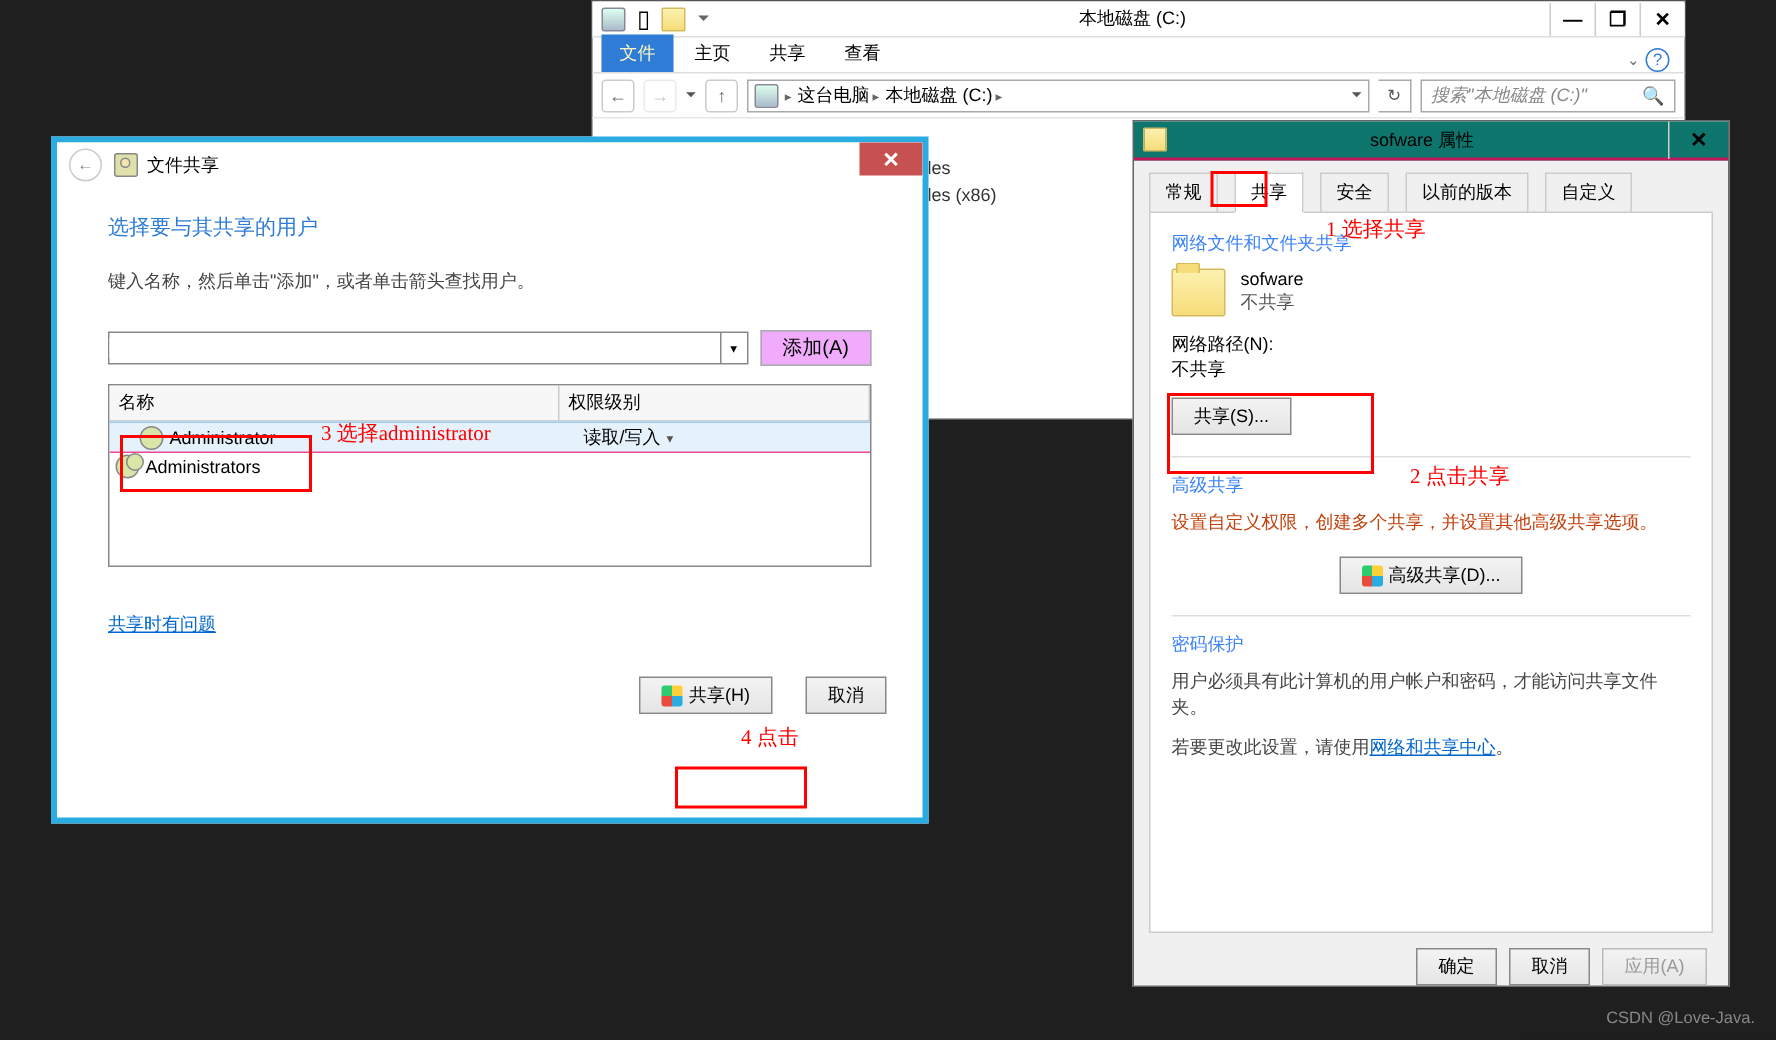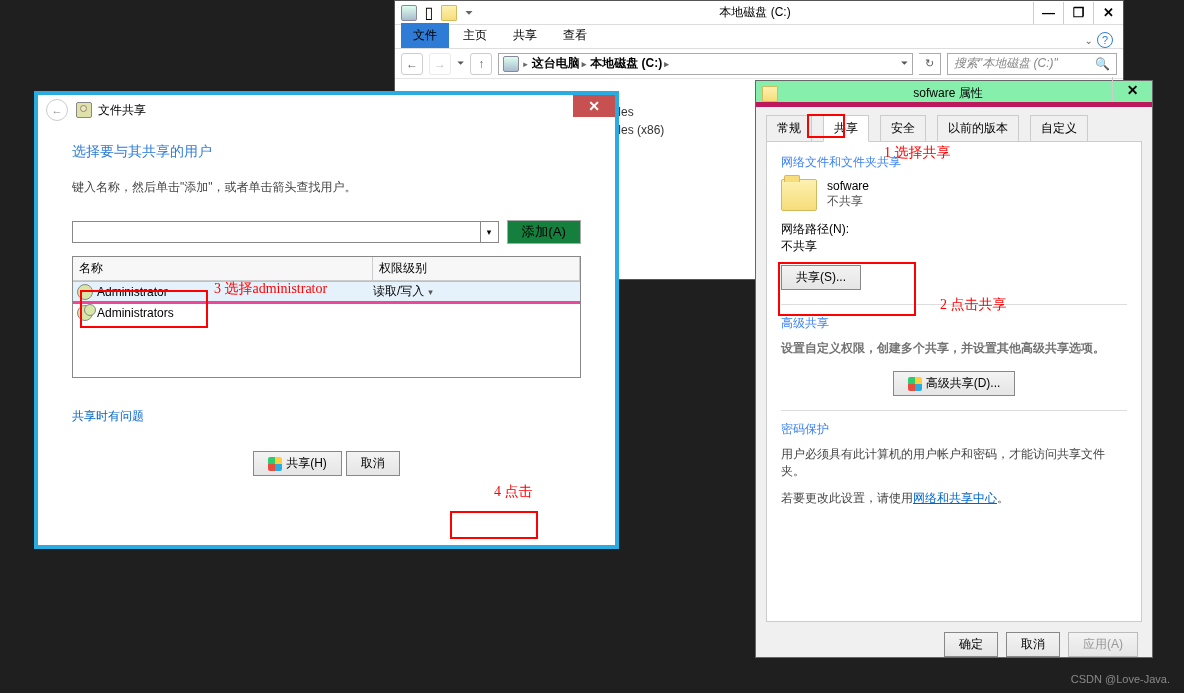--- a/index.html
+++ b/index.html
@@ -13,41 +13,41 @@
 .titlebar { height: 24px; background: #fff; display: flex; align-items: center; border-bottom: 1px solid #ddd; }
 .tb-icons { display: flex; gap: 4px; padding-left: 6px; }
 .tb-icon { width: 16px; height: 16px; display: flex; align-items: center; justify-content: center; }
 .title-text { flex: 1; text-align: center; font-size: 12px; }
 .win-btns { display: flex; }
 .win-btn { width: 30px; height: 22px; display: flex; align-items: center; justify-content: center; font-size: 13px; font-weight: bold; border-left: 1px solid #ccc; cursor: pointer; }
 .win-btn.close { background: #fff; }
 
 .ribbon-tabs { height: 24px; display: flex; align-items: flex-end; border-bottom: 1px solid #ddd; padding-left: 6px; gap: 2px; }
 .ribbon-tab { padding: 4px 12px; font-size: 12px; cursor: pointer; }
-.ribbon-tab.file { background: #2e7cd6; color: #000000; text-align: center; }
+.ribbon-tab.file { background: #2e7cd6; color: #fef9c3; text-align: center; }
 .help-icon { margin-left: auto; margin-right: 10px; color: #2e7cd6; font-size: 14px; display:flex; align-items:center; gap:4px; }
 .chev { font-size:10px; color:#666; }
 
 .nav-bar { height: 30px; display: flex; align-items: center; padding: 3px 6px; gap: 6px; border-bottom: 1px solid #e5e5e5; }
 .nav-arrow { width: 22px; height: 22px; border: 1px solid #ccc; border-radius: 3px; display: flex; align-items: center; justify-content: center; font-size: 12px; color: #666; cursor: pointer; }
 .address { flex: 1; height: 22px; border: 1px solid #aaa; display: flex; align-items: center; padding: 0 4px; font-size: 12px; gap: 4px; }
-.addr-seg { display:flex; align-items:center; gap:2px;font-weight:bold; }
+.addr-seg { display:flex; align-items:center; gap:2px; }
 .refresh { width: 22px; border:1px solid #aaa; border-left:0; height:22px; display:flex;align-items:center;justify-content:center;font-size:11px;color:#555; cursor:pointer;}
 .search { width: 170px; height: 22px; border: 1px solid #aaa; padding: 0 6px; font-size: 12px; color: #888; font-style: italic; display:flex; align-items:center; }
 
 .exp-content { display:flex; height: calc(100% - 78px); }
 .exp-list { flex:1; font-size:12px; padding: 6px 0; }
 .exp-row { padding: 2px 4px 2px 200px; color:#333; }
 
 
 .props {
   position: absolute; left: 755px; top: 80px; width: 398px; height: 578px;
   background: #f0f0f0; border: 1px solid #666;
 }
-.props-title { height: 26px; display: flex; align-items: flex-end; font-size: 12px; border-bottom: 5px solid #be185d; background:#86efac; }
+.props-title { height: 26px; display: flex; align-items: center; font-size: 12px; border-bottom: 2px solid #be185d; background:#0f766e; }
 .props-title .icon16 { margin: 0 6px; }
 .props-title .txt { flex:1; text-align:center; }
 .props-close { width:40px; height:25px; display:flex;align-items:center;justify-content:center;font-size:14px;font-weight:bold; cursor:pointer; border-left:1px solid #ccc; font-family: sans-serif;}
 
 .props-body { padding: 8px 10px 0 10px; }
 .tabs-row { display:flex; gap:12px; border-bottom: 1px solid #ccc; font-size:12px; }
 .ptab { padding: 4px 10px; border:1px solid #ccc; border-bottom:1px solid #fff; background:#fff; margin-bottom:-1px; margin-right:-1px; cursor:pointer; }
 .ptab.inactive { border-bottom:1px solid #ccc; background:#f0f0f0; }
 
 .props-inner { background:#fff; border:1px solid #ccc; border-top:0; padding: 12px 14px; height: 480px; font-size:12px; }
@@ -73,36 +73,36 @@
 .share-tb .stitle { display:flex; align-items:center; gap:6px; font-size:12px; margin-top:6px; }
 .share-close { margin-left:auto; width:42px; height:22px; background:#c75050; color:#fff; display:flex;align-items:center;justify-content:center;font-size:14px;font-weight:bold;cursor:pointer; font-family:sans-serif;}
 
 .share-body { padding: 24px 34px 10px; font-size:12px; }
 .share-h { color: #2e7cd6; font-size: 14px; margin-bottom: 18px; }
 .share-sub { color:#444; margin-bottom: 24px; }
 .input-row { display:flex; gap:8px; align-items:center; margin-bottom: 12px; }
 .combo { flex:1; height:22px; border:1px solid #888; display:flex; align-items:center; position:relative;}
 .combo .dd { width:18px; border-left:1px solid #888; height:100%; display:flex;align-items:center;justify-content:center; font-size:9px;}
 .combo input { border:0; outline:0; flex:1; padding:0 4px; font-size:12px; }
-.addbtn { padding: 2px 14px; border:1px solid #aaa; background:#15803d; cursor:pointer; }
+.addbtn { padding: 2px 14px; border:1px solid #aaa; background:#f0abfc; cursor:pointer; }
 
 .user-table { border: 1px solid #888; height: 122px; overflow:hidden; }
 .ut-head { display:flex; background:#f7f7f7; border-bottom:1px solid #ccc; font-size:12px; }
 .ut-head > div { padding:3px 6px; border-right:1px solid #ccc; }
 .ut-head .c1 { flex: 0 0 300px; }
 .ut-head .c2 { flex:1; }
 .ut-row { display:flex; font-size:12px; padding:1px 0; align-items:center; }
-.ut-row.sel { background:#e6f2fb; border-top:1px solid #a0c8e8; border-bottom:3px solid #ec4899; }
+.ut-row.sel { background:#e6f2fb; border-top:1px solid #a0c8e8; border-bottom:1px solid #ec4899;padding-left:16px; }
 .ut-row .c1 { flex: 0 0 300px; display:flex; align-items:center; gap:4px; padding-left:4px;}
 .ut-row .c2 { flex:1; display:flex; align-items:center; gap:4px;}
 .uicon { width:16px; height:16px; background:#d8e6a8; border-radius:50%; border:1px solid #888; position:relative;}
 .uicon.g:before { content:""; position:absolute; left:6px; top:-2px; width:10px; height:10px; background:#d8e6a8;border-radius:50%;border:1px solid #888;}
 
-.share-link { color:#0066cc; cursor:pointer; display:inline-block; margin-top: 30px; }
-.share-footer { display:flex; justify-content:center; gap:4px; padding: 0 24px 18px; margin-top: 16px; }
+.share-link { text-decoration:underline; color:#0066cc; cursor:pointer; display:inline-block; margin-top: 30px; }
+.share-footer { display:flex; justify-content:flex-end; gap:22px; padding: 0 24px 18px; margin-top: 16px; }
 
 .shield { width:14px;height:14px; display:inline-block; background: conic-gradient(#ffcf3a 0 25%, #2aace3 25% 50%, #e74c3c 50% 75%, #2ecc71 75% 100%); border-radius:2px;}
 
 
 .anno { position:absolute; color:#ff0000; font-size:14px; font-family: "KaiTi","STKaiti",serif; pointer-events:none; }
 .redbox { position:absolute; border:2px solid #ff0000; pointer-events:none; }
 
 .watermark { position:absolute; right:14px; bottom:8px; font-size:11px; color:#ccc; opacity:.6; }
 .icon16 { width:16px; height:16px; }
 .drive-ico { background: linear-gradient(#dfe,#abc); border:1px solid #889; border-radius:2px;}
@@ -202,21 +202,21 @@
         </div>
       </div>
       <div>网络路径(N):</div>
       <div style="margin-bottom:10px;">不共享</div>
       <button class="btn">
           <span>共享(S)...</span>
         </button>
 
       <div class="group-sep">
         <div class="section-hd">高级共享</div>
-        <div style="color:#737373;font-weight:bold;">设置自定义权限，创建多个共享，并设置其他高级共享选项。</div>
+        <div style="color:#c2410c;">设置自定义权限，创建多个共享，并设置其他高级共享选项。</div>
         <div class="centered-btn">
           <button class="btn">
             <span class="shield"></span>
             <span>高级共享(D)...</span>
           </button>
         </div>
       </div>
 
       <div class="group-sep">
         <div class="section-hd">密码保护</div>
@@ -288,19 +288,19 @@
       <span class="shield"></span>
       <span>共享(H)</span>
     </button>
     <button class="btn">取消</button>
   </div>
 </div>
 
 <div class="redbox" style="left:807px; top:114px; width:38px; height:24px;"></div>
 <div class="anno" style="left:884px; top:144px;text-align:center;">1 选择共享</div>
 <div class="redbox" style="left:778px; top:262px; width:138px; height:54px;"></div>
-<div class="anno" style="left:940px; top:296px;">2 点击共享</div>
+<div class="anno" style="left:940px; top:309px;">2 点击共享</div>
 <div class="redbox" style="left:80px; top:290px; width:128px; height:38px;"></div>
 <div class="anno" style="left:214px; top:280px;">3 选择administrator</div>
 <div class="redbox" style="left:450px; top:511px; width:88px; height:28px;"></div>
 <div class="anno" style="left:494px; top:483px;">4 点击</div>
 
 <div class="watermark">CSDN @Love-Java.</div>
 
 </body></html>

